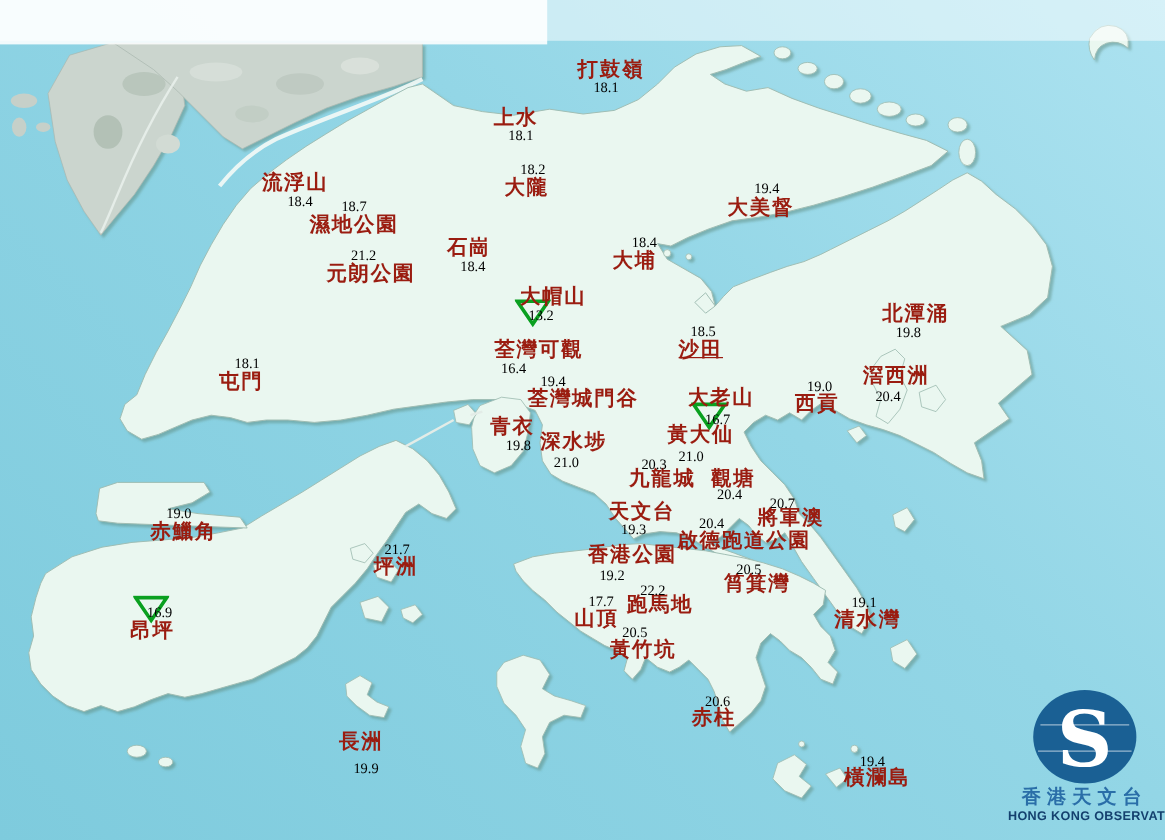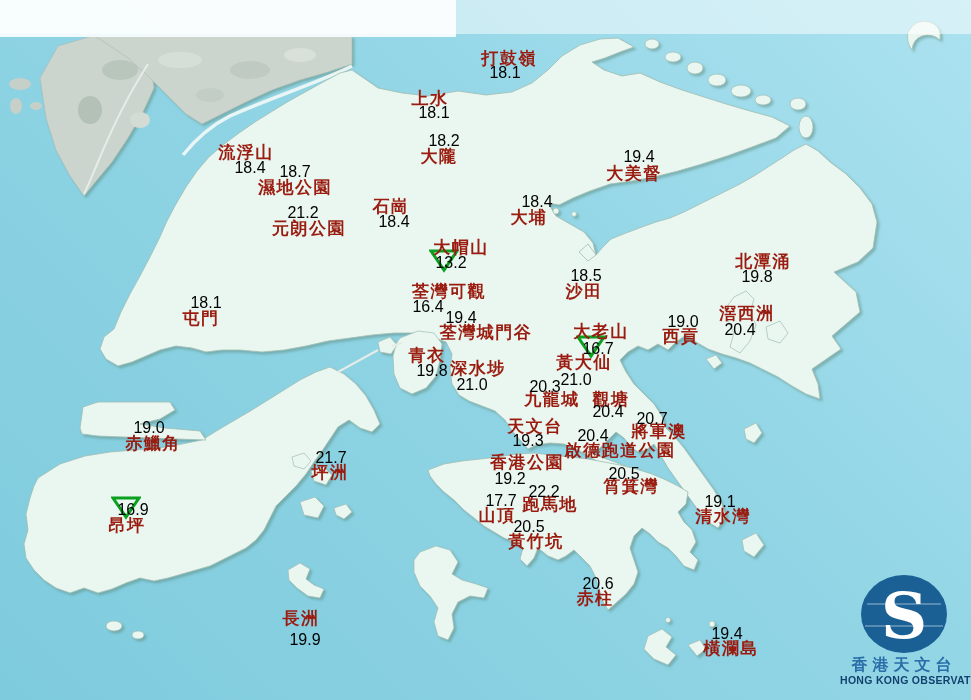--- a/index.html
+++ b/index.html
@@ -21,21 +21,21 @@
     background:rgba(255,255,255,0.88);}
   #map-title{position:absolute;left:8px;top:6px;white-space:nowrap;
     font-family:"Liberation Serif","DejaVu Serif",serif;
     font-size:21px;font-weight:400;color:#000;letter-spacing:0.5px;}
   #stations-layer{position:absolute;left:0;top:0;width:971px;height:508px;}
   .station-name{position:absolute;transform:translate(-50%,-50%);
     font-family:"Liberation Serif","DejaVu Serif",serif;font-weight:700;
     font-size:17px;letter-spacing:1.5px;color:var(--name-color,#9a1c10);
     white-space:nowrap;line-height:1;}
   .station-value{position:absolute;transform:translate(-50%,-50%);
-    font-size:16px;color:var(--value-color,#000);white-space:nowrap;line-height:1;}
+    font-size:12px;color:var(--value-color,#000);white-space:nowrap;line-height:1;font-family:Liberation Serif, serif;}
   .min-marker{position:absolute;transform:translate(-50%,-50%);width:30px;height:24px;}
   #logo{position:absolute;left:840px;top:572px;width:128px;height:126px;text-align:center;}
   #logo-mark{display:block;margin:0 auto;}
   #logo-cn{font-family:"Liberation Serif","DejaVu Serif",serif;font-weight:700;
     font-size:16px;letter-spacing:5px;color:#2a6ea8;line-height:1.1;white-space:nowrap;}
   #logo-en{font-weight:700;font-size:10.5px;letter-spacing:0.3px;color:#14406e;
     line-height:1.2;white-space:nowrap;}
 </style>
 </head>
 <body>
@@ -128,21 +128,21 @@
       <div class="station-value" style="left: 394px; top: 222px;">18.4</div>
       <div class="station-name" style="left: 634px; top: 173px;">大美督</div>
       <div class="station-value" style="left: 639px; top: 157px;">19.4</div>
       <div class="station-name" style="left: 529px; top: 217px;">大埔</div>
       <div class="station-value" style="left: 537px; top: 202px;">18.4</div>
       <div class="min-marker" style="left: 444px; top: 261px;"><svg width="30" height="24" viewBox="0 0 30 24">
           <polygon points="2,2 28,2 15,21" fill="none" stroke="#0aa020" stroke-width="3"></polygon>
         </svg></div>
       <div class="station-name" style="left: 461px; top: 247px;">大帽山</div>
       <div class="station-value" style="left: 451px; top: 263px;">13.2</div>
-      <div class="station-name" style="left: 584px; top: 291px;">沙田</div>
+      <div class="station-name" style="left: 584px; top: 291px; text-decoration: underline;">沙田</div>
       <div class="station-value" style="left: 586px; top: 276px;">18.5</div>
       <div class="station-name" style="left: 449px; top: 291px;">荃灣可觀</div>
       <div class="station-value" style="left: 428px; top: 307px;">16.4</div>
       <div class="station-name" style="left: 763px; top: 261px;">北潭涌</div>
       <div class="station-value" style="left: 757px; top: 277px;">19.8</div>
       <div class="station-name" style="left: 201px; top: 318px;">屯門</div>
       <div class="station-value" style="left: 206px; top: 303px;">18.1</div>
       <div class="station-name" style="left: 486px; top: 332px;">荃灣城門谷</div>
       <div class="station-value" style="left: 461px; top: 318px;">19.4</div>
       <div class="station-name" style="left: 747px; top: 313px;">滘西洲</div>

